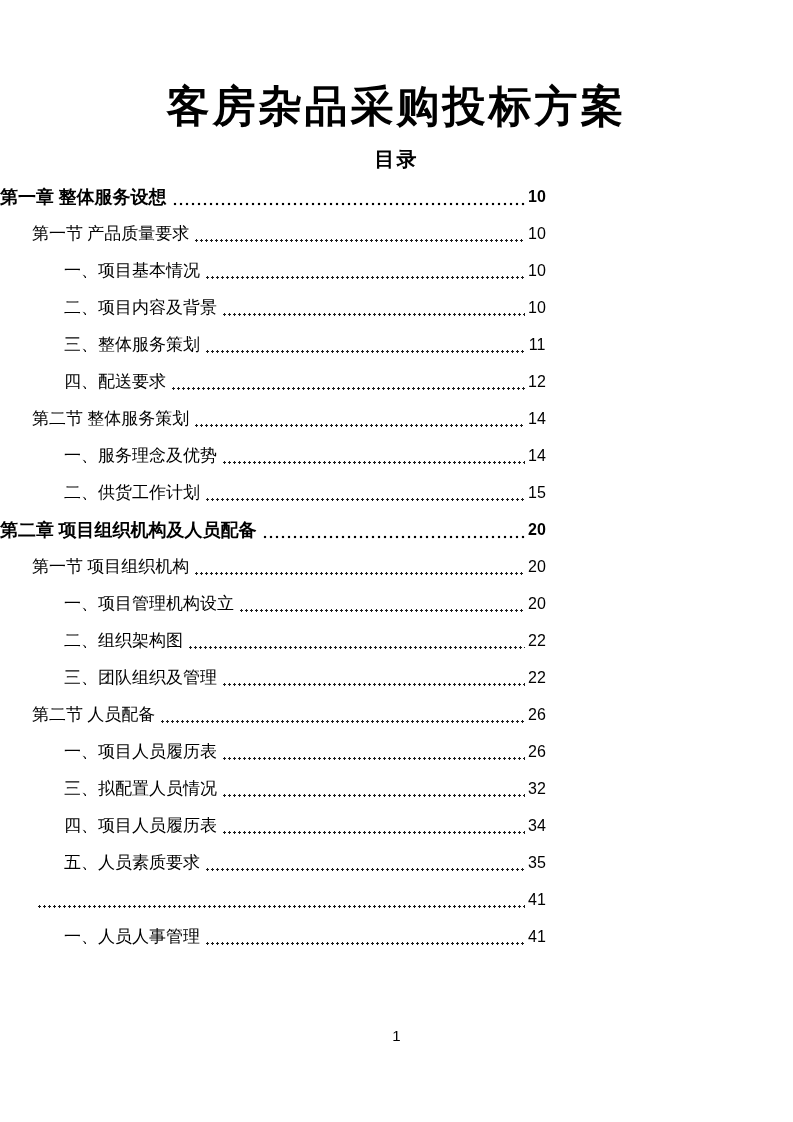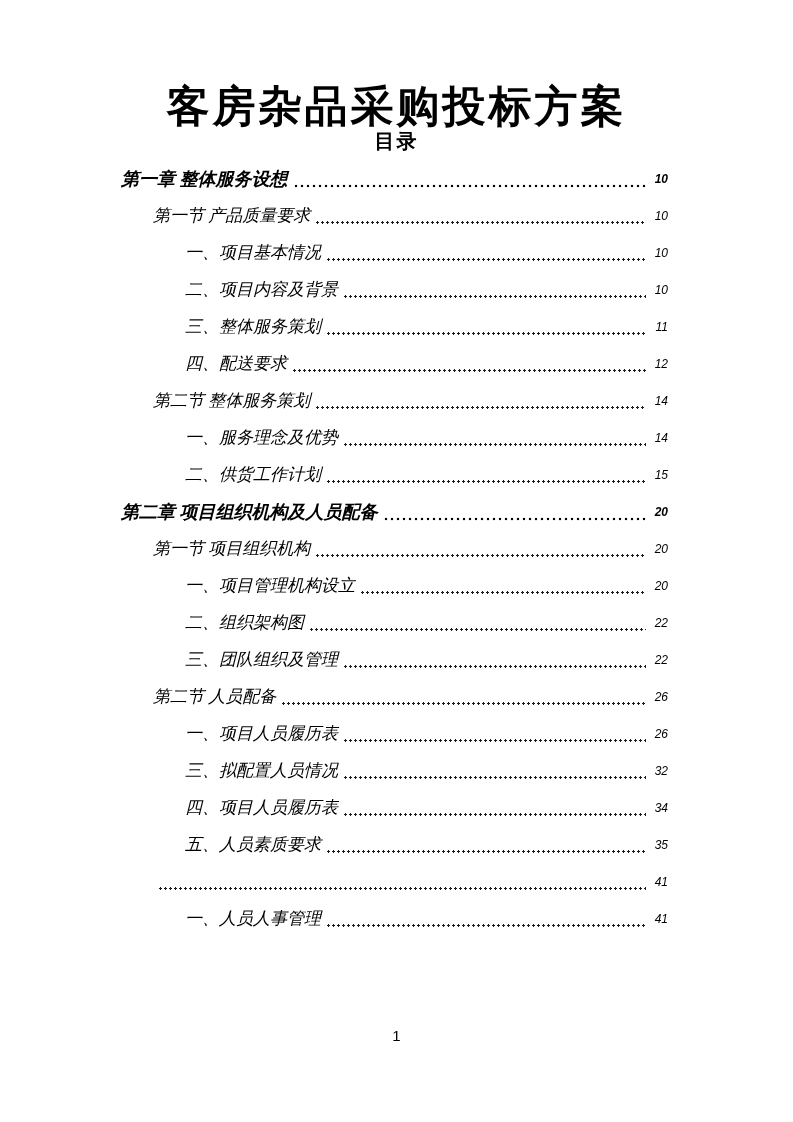--- a/index.html
+++ b/index.html
@@ -18,31 +18,30 @@
   .doc-title {
     margin-top: 86px;
     text-align: center;
     font-size: 43px;
     line-height: 42px;
     font-weight: 700;
     letter-spacing: 3px;
     white-space: nowrap;
   }
   .toc-heading {
+    margin-top: 18px;
     text-align: center;
     font-size: 20px;
     line-height: 26px;
     font-weight: 700;
     letter-spacing: 2px;
   }
   .toc-list {
     margin-top: 6px;
-    margin-left: 121px;
     width: 547px;
-    font-style: italic;
   }
   .toc-row {
     display: flex;
     align-items: center;
     height: 37px;
     font-size: 17px;
     cursor: default;
   }
   .toc-row.chapter {
     font-size: 18px;
@@ -68,24 +67,24 @@
     background-repeat: repeat-x;
     background-position: left 0px bottom 9px;
   }
   .chapter .toc-dots {
     background-image: radial-gradient(circle, #000000 1.35px, transparent 1.6px);
     background-size: 6px 6px;
     background-position: left 0px bottom 8px;
   }
   .toc-page {
     flex: 0 0 auto;
-    text-align: right;
+    text-align: center;
     min-width: 20px;
     font-family: "Liberation Sans", "DejaVu Sans", sans-serif;
-    font-size: 12px;
+    font-size: 16px;
   }
   .chapter .toc-page {
     font-weight: 700;
   }
   .page-footer {
     position: absolute;
     left: 0;
     top: 1026px;
     width: 100%;
     text-align: center;

